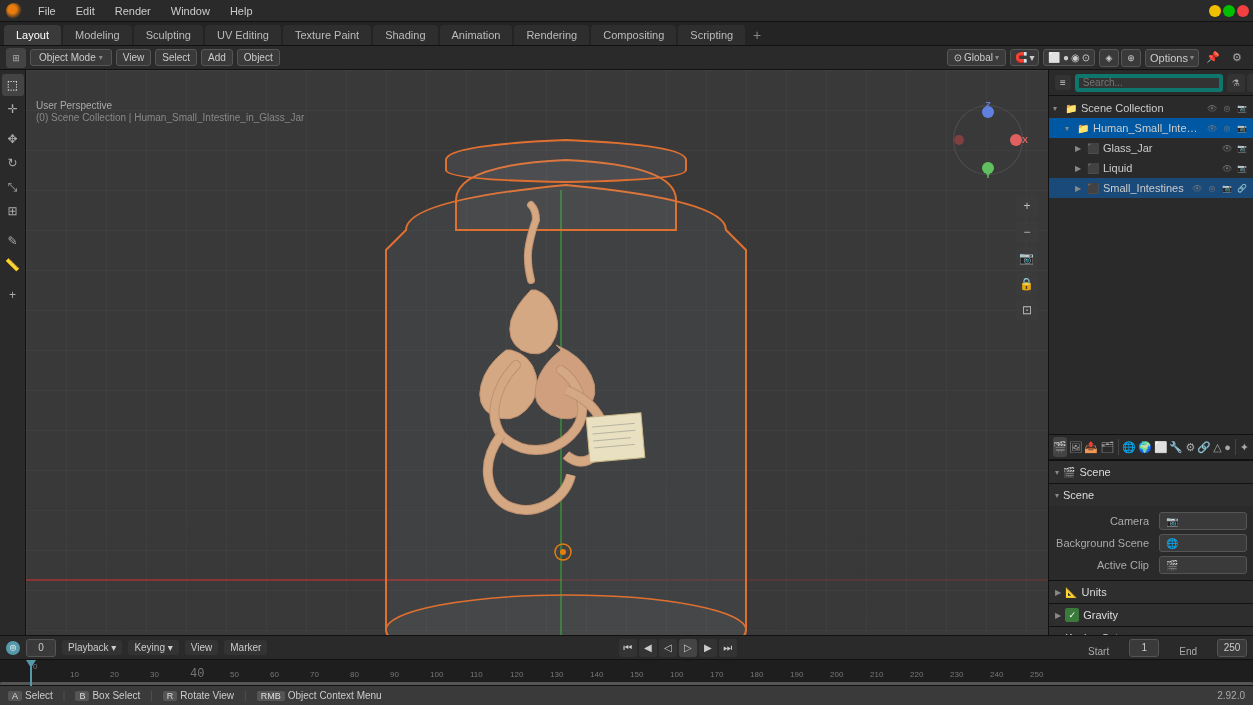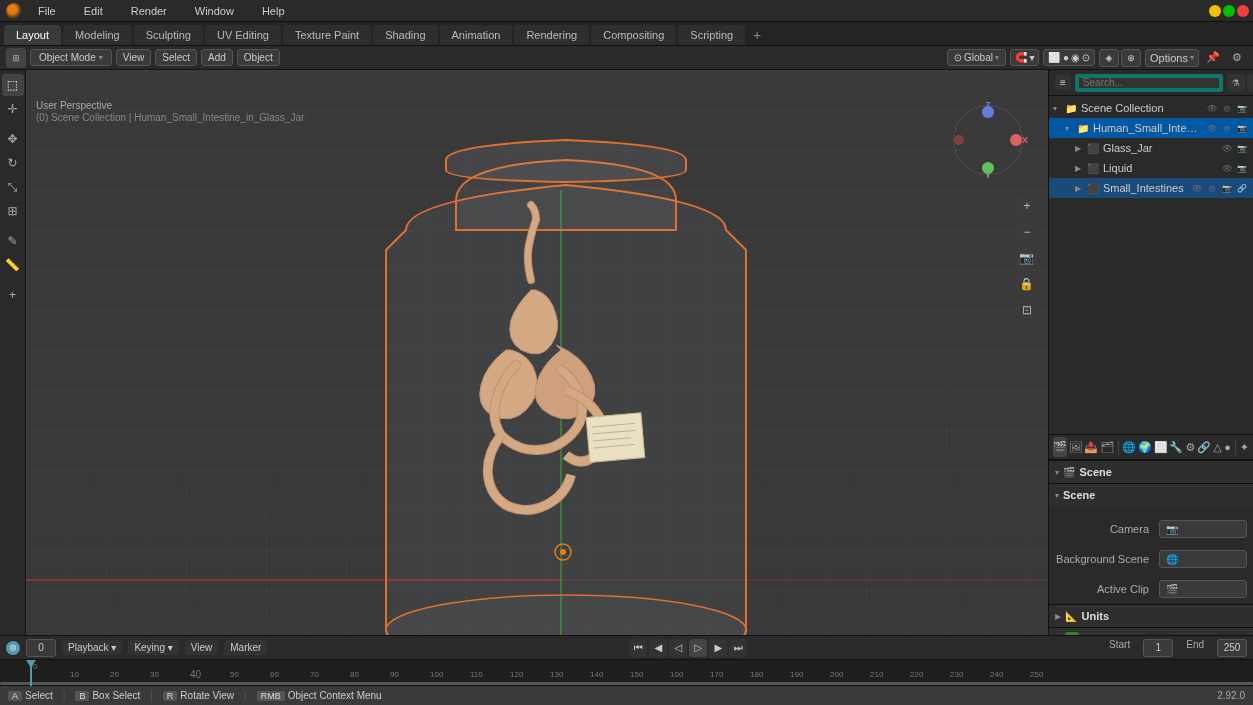--- a/index.html
+++ b/index.html
@@ -29,21 +29,21 @@
       margin-right: 6px;
       display: flex; align-items: center; justify-content: center;
     }
     .blender-logo {
       width: 16px; height: 16px;
       background: radial-gradient(circle at 40% 40%, #e87d0d 30%, #2a2a2a 70%);
       border-radius: 50%;
     }
     .menu-items {
       display: flex;
-      gap: 12px;
+      gap: 4px;
     }
     .menu-item {
       padding: 2px 8px;
       color: #ccc;
       font-size: 11px;
       cursor: pointer;
     }
     .menu-spacer { flex: 1; }
     .menu-right {
       display: flex;
@@ -303,31 +303,30 @@
       height: 22px;
       display: flex;
       align-items: center;
       padding: 0 6px;
       cursor: pointer;
       background: #2e2e2e;
       gap: 4px;
     }
     .prop-arrow { font-size: 8px; color: #888; }
     .prop-icon { font-size: 10px; }
-    .prop-title { font-size: 11px; color: #ddd; font-weight: bold; }
+    .prop-title { font-size: 11px; color: #ddd; font-weight: normal; }
     .prop-body {
       padding: 4px 6px;
       background: #2a2a2a;
     }
     .prop-row {
       display: flex;
       align-items: center;
       height: 22px;
       gap: 4px;
-      margin-top: 8px;
     }
     .prop-label {
       width: 100px;
       text-align: right;
       color: #aaa;
       font-size: 11px;
       padding-right: 6px;
     }
     .prop-value {
       flex: 1;
@@ -781,36 +780,36 @@
     <div style="display:flex;align-items:center;gap:2px;">
       <div style="width:18px;height:18px;background:#333;border-radius:3px;display:flex;align-items:center;justify-content:center;font-size:10px;cursor:pointer;">⏮</div>
       <div style="width:18px;height:18px;background:#333;border-radius:3px;display:flex;align-items:center;justify-content:center;font-size:10px;cursor:pointer;">◀</div>
       <div style="width:18px;height:18px;background:#333;border-radius:3px;display:flex;align-items:center;justify-content:center;font-size:10px;cursor:pointer;">◁</div>
       <div style="width:18px;height:18px;background:#444;border-radius:3px;display:flex;align-items:center;justify-content:center;font-size:10px;cursor:pointer;">▷</div>
       <div style="width:18px;height:18px;background:#333;border-radius:3px;display:flex;align-items:center;justify-content:center;font-size:10px;cursor:pointer;">▶</div>
       <div style="width:18px;height:18px;background:#333;border-radius:3px;display:flex;align-items:center;justify-content:center;font-size:10px;cursor:pointer;">⏭</div>
     </div>
     <div style="flex:1;"></div>
 
-    <div style="display:flex;align-items:flex-start;gap:13px;font-size:10px;color:#aaa;">
+    <div style="display:flex;align-items:flex-end;gap:20px;font-size:10px;color:#aaa;">
       <span>Start</span>
       <div style="width:30px;height:18px;background:#3a3a3a;border:1px solid #555;border-radius:3px;display:flex;align-items:center;justify-content:center;font-size:10px;color:#ccc;cursor:pointer;">1</div>
       <span>End</span>
       <div style="width:30px;height:18px;background:#3a3a3a;border:1px solid #555;border-radius:3px;display:flex;align-items:center;justify-content:center;font-size:10px;color:#ccc;cursor:pointer;">250</div>
     </div>
   </div>
 
   <div class="timeline-track">
 
     <div style="position:absolute;top:2px;left:0;right:0;display:flex;align-items:center;height:24px;">
       <span style="position:absolute;left:30px;font-size:8px;color:#777;border-left:1px solid #333;padding-left:2px;height:100%;">0</span>
       <span style="position:absolute;left:70px;font-size:8px;color:#777;">10</span>
       <span style="position:absolute;left:110px;font-size:8px;color:#777;">20</span>
       <span style="position:absolute;left:150px;font-size:8px;color:#777;">30</span>
-      <span style="position:absolute;left:190px;font-size:10px;color:#777;">40</span>
+      <span style="position:absolute;left:190px;font-size:12px;color:#777;font-family:Liberation Mono, monospace;">40</span>
       <span style="position:absolute;left:230px;font-size:8px;color:#777;">50</span>
       <span style="position:absolute;left:270px;font-size:8px;color:#777;">60</span>
       <span style="position:absolute;left:310px;font-size:8px;color:#777;">70</span>
       <span style="position:absolute;left:350px;font-size:8px;color:#777;">80</span>
       <span style="position:absolute;left:390px;font-size:8px;color:#777;">90</span>
       <span style="position:absolute;left:430px;font-size:8px;color:#777;">100</span>
       <span style="position:absolute;left:470px;font-size:8px;color:#777;">110</span>
       <span style="position:absolute;left:510px;font-size:8px;color:#777;">120</span>
       <span style="position:absolute;left:550px;font-size:8px;color:#777;">130</span>
       <span style="position:absolute;left:590px;font-size:8px;color:#777;">140</span>

